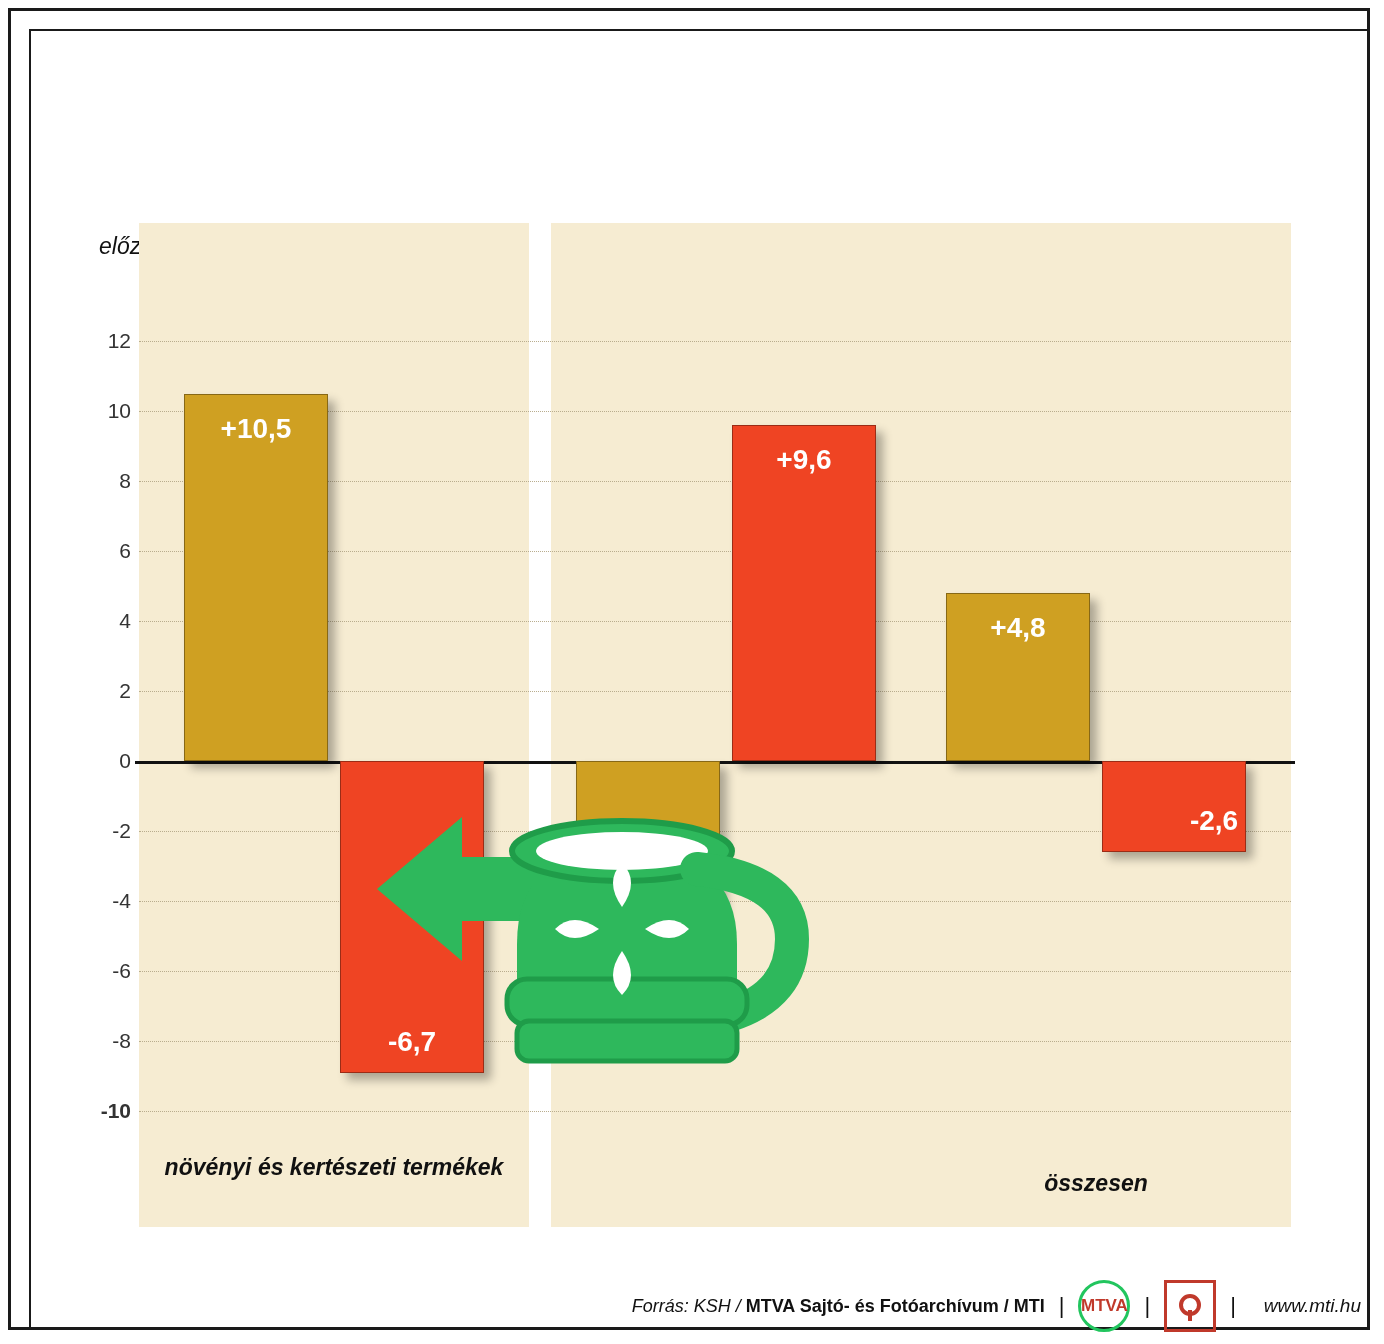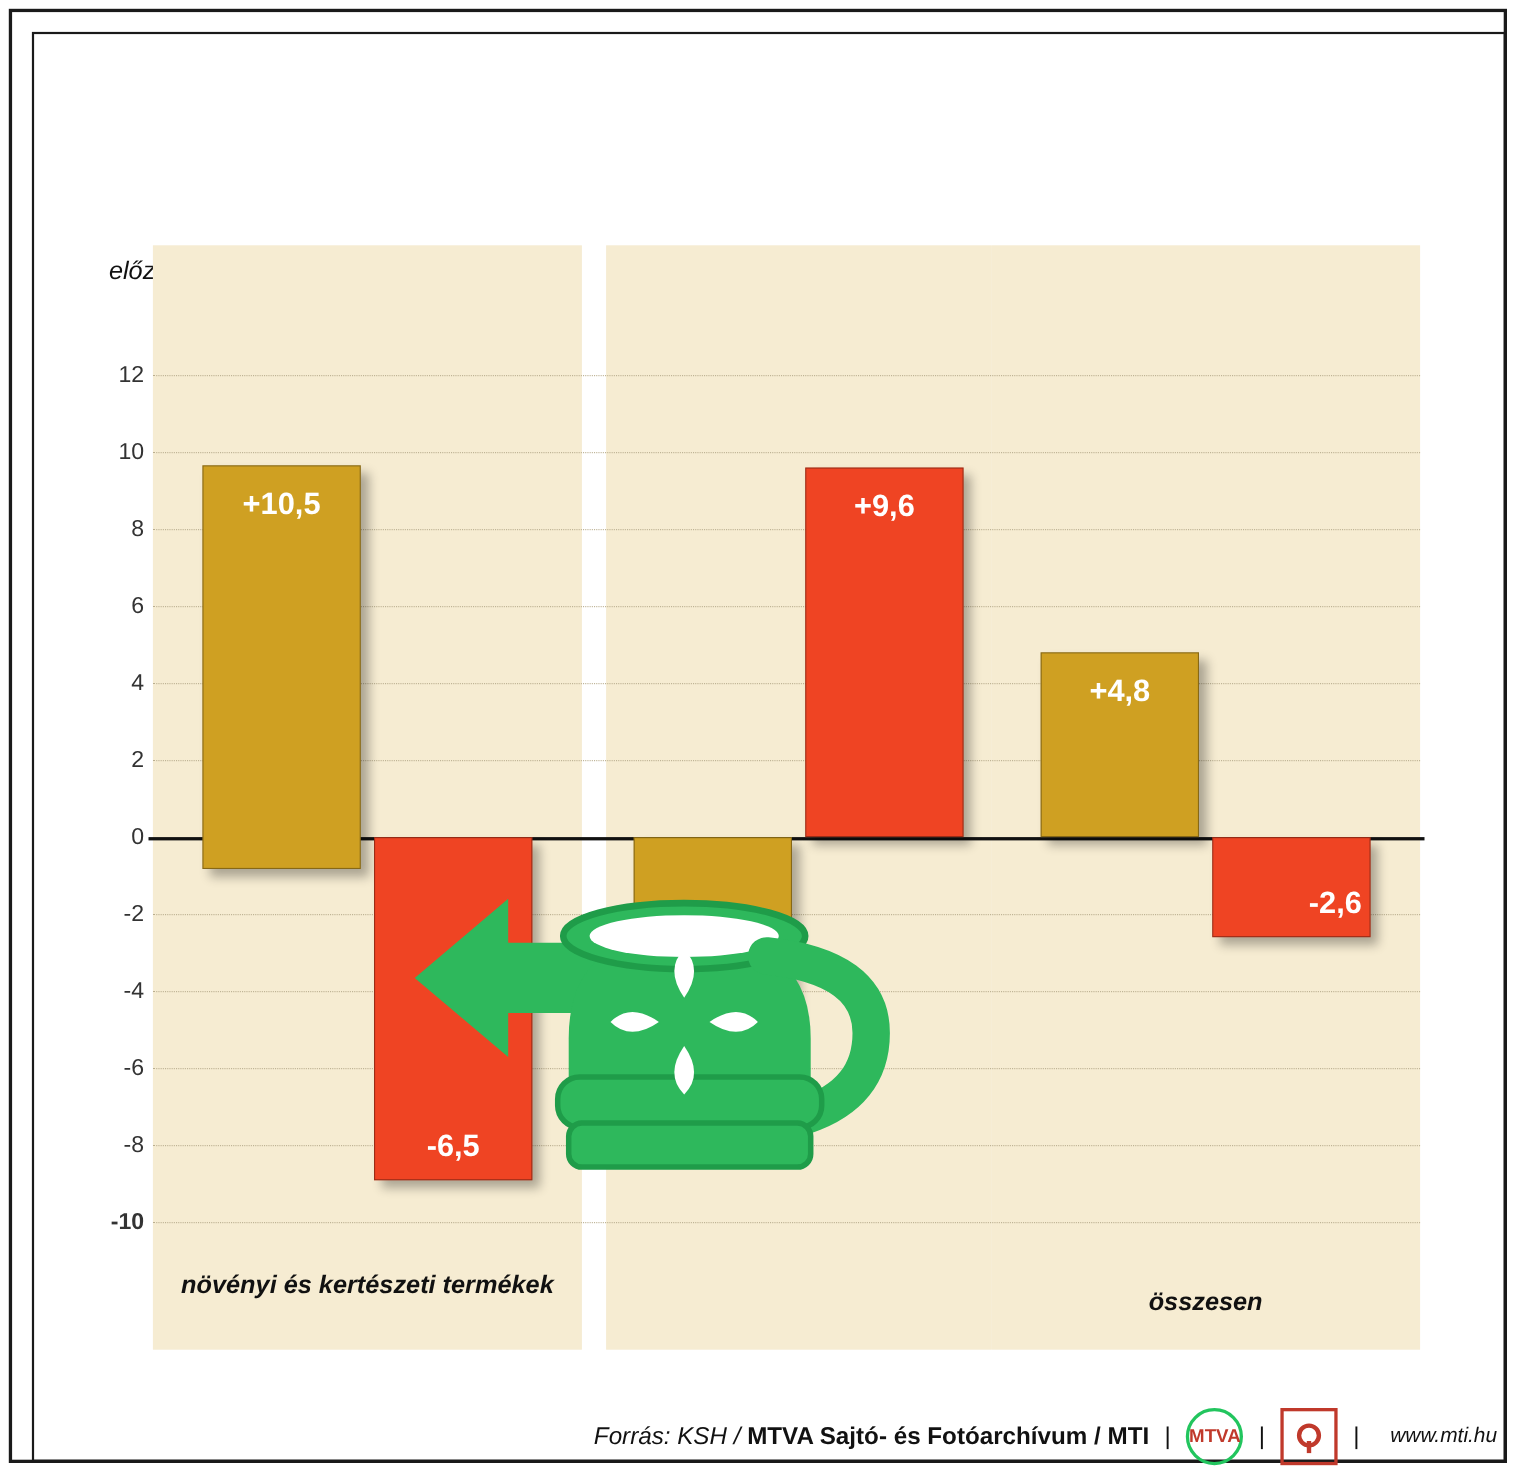--- a/index.html
+++ b/index.html
@@ -31,21 +31,21 @@
   .bar{position:absolute;box-sizing:border-box;border:1px solid rgba(0,0,0,.35);box-shadow:7px 7px 9px rgba(0,0,0,.30);}
   .bar .val{position:absolute;width:100%;text-align:center;color:#fff;font-size:28px;font-weight:bold;}
 
   .catlab{position:absolute;top:812px;width:420px;text-align:center;font-size:23px;font-weight:bold;font-style:italic;color:#111;line-height:1.28;}
 
   
   .can{position:absolute;left:228px;top:398px;width:480px;height:370px;}
 
   
   .footer{position:absolute;left:20px;top:1272px;width:1338px;height:46px;display:flex;align-items:center;justify-content:flex-end;padding-right:8px;box-sizing:border-box;}
-  .src{font-size:22px;font-style:italic;color:#111;}
+  .src{font-size:18px;font-style:italic;color:#111;}
   .src b{font-style:normal;}
   .sep{margin:0 14px;color:#111;font-size:22px;}
   .mtva-logo{width:46px;height:46px;border-radius:50%;border:3px solid #22c55e;display:flex;align-items:center;justify-content:center;font-size:17px;font-weight:bold;color:#c0392b;}
   .mti-logo{width:46px;height:46px;border:3px solid #c0392b;display:flex;align-items:center;justify-content:center;}
   .url{font-size:19px;font-style:italic;color:#111;margin-left:14px;}
 </style>
 </head>
 <body>
 
 <div class="frame">
@@ -88,25 +88,25 @@
         <div class="ytick" style="top: 560px;">-4</div>
         <div class="gridline" style="top: 630px;"></div>
         <div class="ytick" style="top: 630px;">-6</div>
         <div class="gridline" style="top: 700px;"></div>
         <div class="ytick" style="top: 700px;">-8</div>
         <div class="gridline" style="top: 770px;"></div>
         <div class="ytick" style="top: 770px; font-weight: bold;">-10</div>
         <div class="zeroline" style="top: 420px;"></div>
       </div>
     <div id="bars">
-        <div class="bar" style="left: 45px; top: 52.5px; width: 144px; height: 367.5px; background: rgb(207, 160, 34); margin-top: 29px;">
+        <div class="bar" style="left: 45px; top: 52.5px; width: 144px; height: 367.5px; background: rgb(207, 160, 34);">
           <span class="val" style="top: 18px;">+10,5</span>
         </div>
         <div class="bar" style="left: 201px; top: 420px; width: 144px; height: 311.5px; background: rgb(239, 68, 35);">
-          <span class="val" style="top: 263.5px;">-6,5</span>
+          <span class="val" style="top: 263.5px;">-6,7</span>
         </div>
         <div class="bar" style="left: 437px; top: 420px; width: 144px; height: 164.5px; background: rgb(207, 160, 34);">
           <span class="val" style="top: 116.5px;">-4,7</span>
         </div>
         <div class="bar" style="left: 593px; top: 84px; width: 144px; height: 336px; background: rgb(239, 68, 35);">
           <span class="val" style="top: 18px;">+9,6</span>
         </div>
         <div class="bar" style="left: 807px; top: 252px; width: 144px; height: 168px; background: rgb(207, 160, 34);">
           <span class="val" style="top: 18px;">+4,8</span>
         </div>

